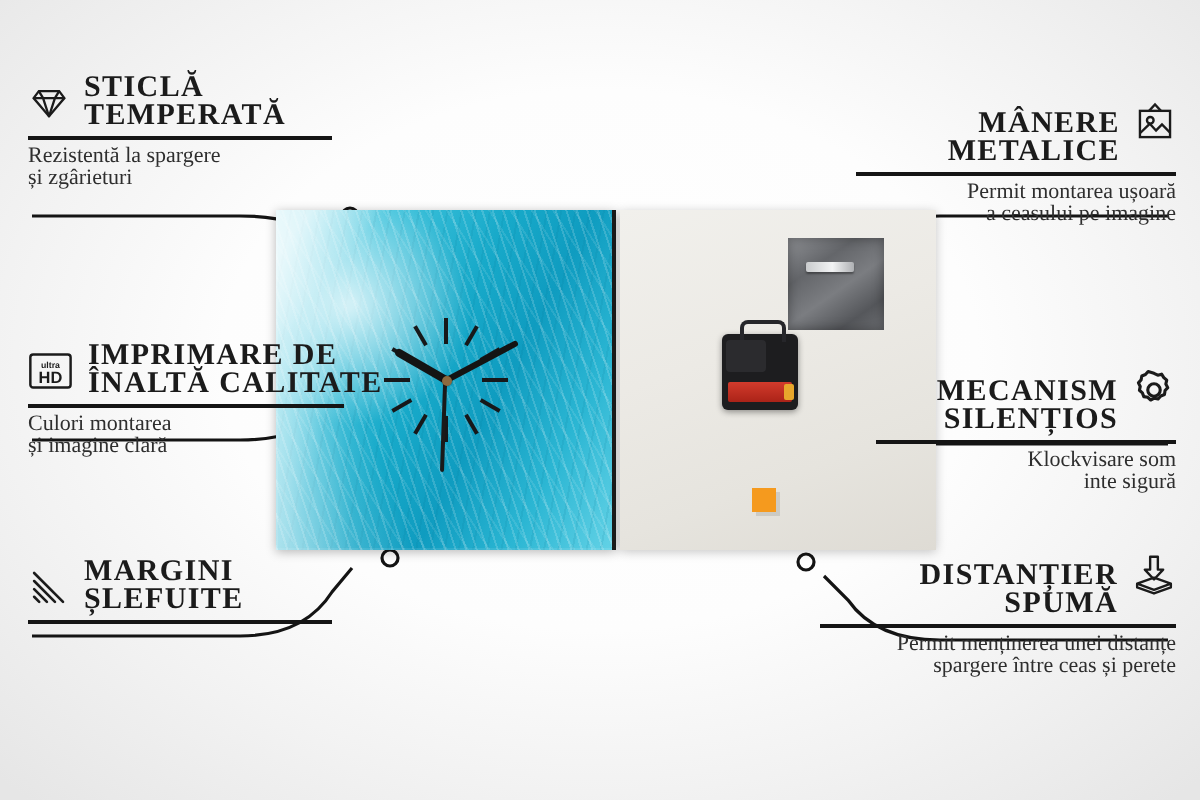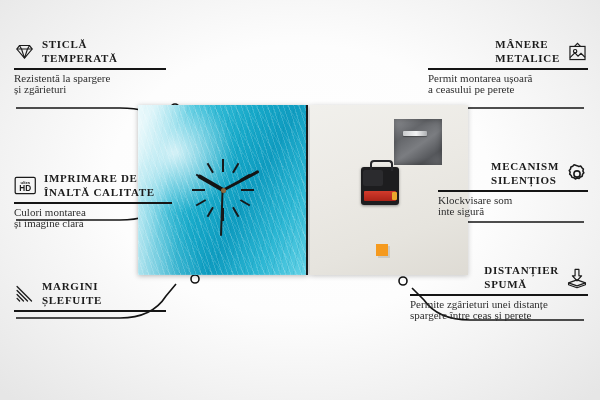--- a/index.html
+++ b/index.html
@@ -76,34 +76,34 @@
     background:linear-gradient(180deg,#d33b2c,#ab2318);border-radius:1px;}
   .battery b{position:absolute;right:-1px;top:1px;width:5px;height:8px;background:#e8a72c;border-radius:1px;}
   .foam{position:absolute;left:66px;top:139px;width:12px;height:12px;background:#f59a1e;
     box-shadow:2px 2px 0 rgba(0,0,0,.10);}
 
   
   .callout{position:absolute;}
   .callout .head{display:flex;align-items:center;gap:7px;}
   .callout.left .head{justify-content:flex-start;}
   .callout.right .head{justify-content:flex-end;}
-  .title{font-family:"Liberation Serif", serif;font-weight:700;font-size:11px;letter-spacing:.7px;
+  .title{font-family:"Liberation Serif", serif;font-weight:700;font-size:15px;letter-spacing:.7px;
          color:#1b1b1b;line-height:13.5px;text-transform:uppercase;white-space:nowrap;}
-  .callout.right .title{text-align:left;}
+  .callout.right .title{text-align:right;margin-top:18px;}
   .rule{height:1.5px;background:#151515;margin:3px 0 3px;}
   .desc{font-family:"Liberation Serif", serif;font-size:11px;color:#2e2e2e;line-height:11px;white-space:nowrap;}
-  .callout.right .desc{text-align:left;}
+  .callout.right .desc{text-align:right;}
   .ico{width:25px;height:21px;flex:0 0 21px;display:block;}
   .ico svg{display:block;}
 
   .c1{left:14px;top:38px;width:152px;}
   .c2{left:14px;top:172px;width:158px;}
   .c3{left:14px;top:280px;width:152px;}
   .c4{right:12px;top:38px;width:160px;}
-  .c5{right:12px;top:160px;width:150px;}
+  .c5{right:12px;top:172px;width:150px;}
   .c6{right:12px;top:264px;width:178px;}
 </style>
 </head>
 <body>
 
 <div id="stage">
 
   <svg class="svg-layer" viewBox="0 0 600 400">
     <g fill="none" stroke="#141414" stroke-width="1.6">
       <path d="M16,108 L120,108 Q150,108 160,120 L172,110"></path>
@@ -259,21 +259,21 @@
           <path d="M8.6 6.2 L12 2.6 L15.4 6.2"></path>
           <rect x="3.4" y="6.2" width="17.2" height="15"></rect>
           <circle cx="9.3" cy="11.6" r="1.9"></circle>
           <path d="M3.4 19 L9 13.6 L12.6 17.4 L16 14 L20.6 18.6"></path>
         </svg>
       </span>
     </div>
     <div class="rule"></div>
     <div class="desc">
       <span>Permit montarea ușoară</span><br>
-      <span>a ceasului pe perete</span>
+      <span>a ceasului pe imagine</span>
     </div>
   </div>
 
   <div class="callout right c5">
     <div class="head">
       <span class="title">
         <span>MECANISM</span><br>
         <span>SILENȚIOS</span>
       </span>
       <span class="ico">
@@ -299,18 +299,18 @@
       <span class="ico">
         <svg viewBox="0 0 24 24" width="22" height="22" fill="none" stroke="#1b1b1b" stroke-width="1.3" stroke-linejoin="round">
           <path d="M9.9 2.6 h4.2 v7.0 h2.9 L12 15.0 L7.0 9.6 h2.9 z"></path>
           <path d="M12 14.0 L21.2 17.3 L12 20.6 L2.8 17.3 z"></path>
           <path d="M2.8 17.3 v2.0 L12 22.6 L21.2 19.3 v-2.0"></path>
         </svg>
       </span>
     </div>
     <div class="rule"></div>
     <div class="desc">
-      <span>Permite zgârieturi unei distanțe</span><br>
+      <span>Permit menținerea unei distanțe</span><br>
       <span>spargere între ceas și perete</span>
     </div>
   </div>
 
 </div>
 
 </body></html>

